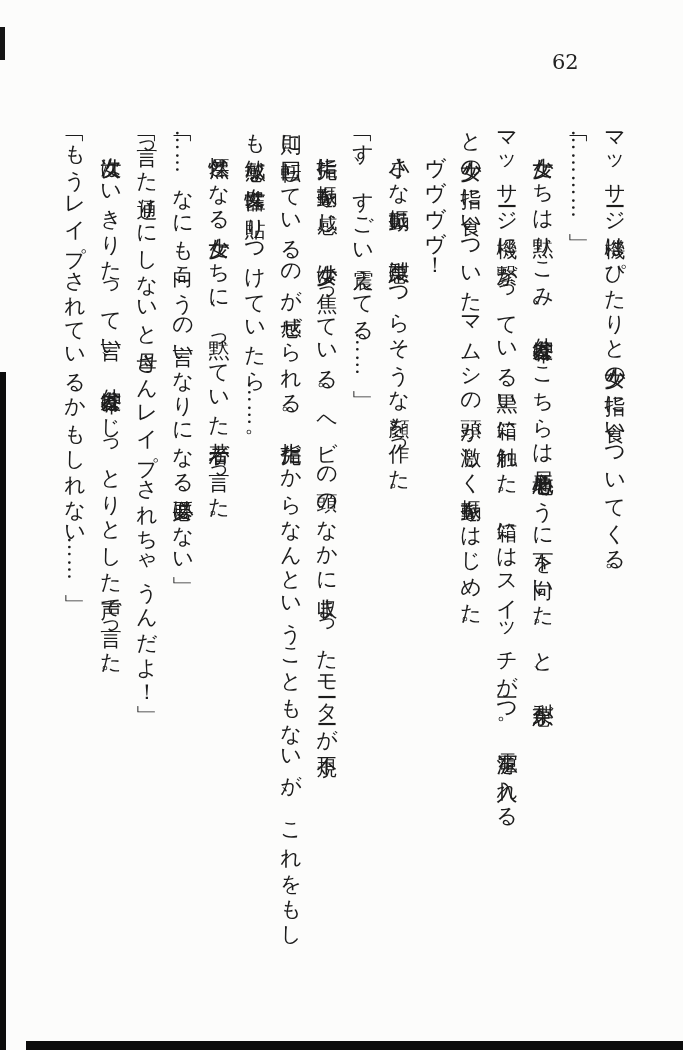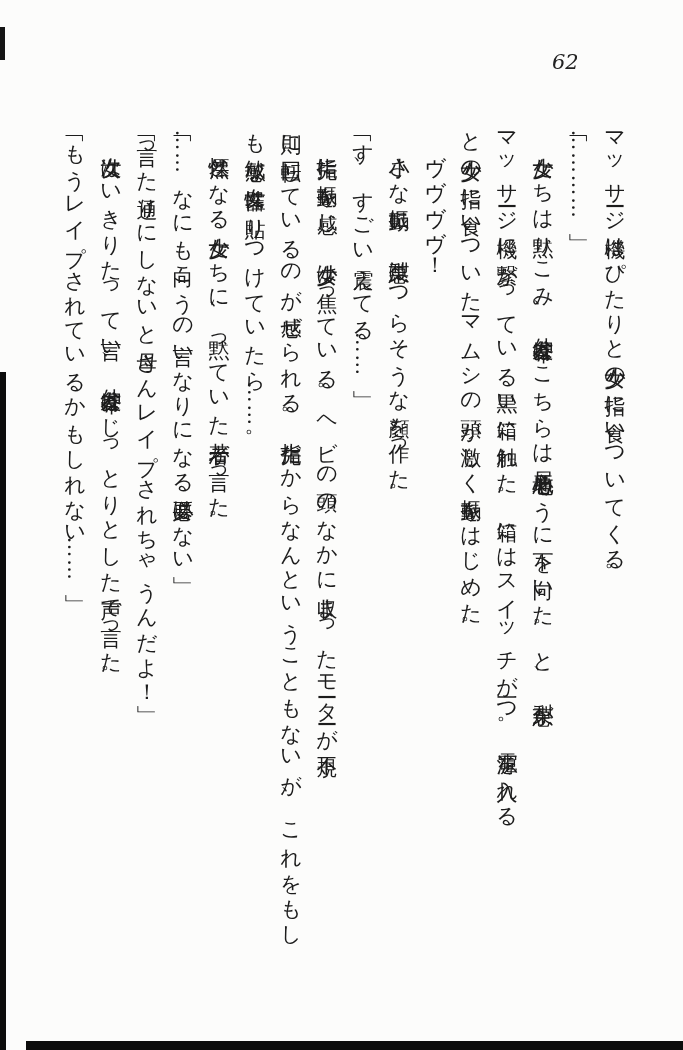--- a/index.html
+++ b/index.html
@@ -14,21 +14,20 @@
     overflow: hidden;
     font-family: "DejaVu Serif", "Liberation Serif", serif;
     color: #1c1c1c;
   }
   
   .page-number {
     position: absolute;
     top: 50px;
     left: 552px;
     font-size: 21px;
-    font-style: italic;
     color: #222;
   }
   
   .text-block {
     position: absolute;
     top: 118px;
     right: 50px;
     height: 900px;
     display: flex;
     flex-direction: row-reverse;

